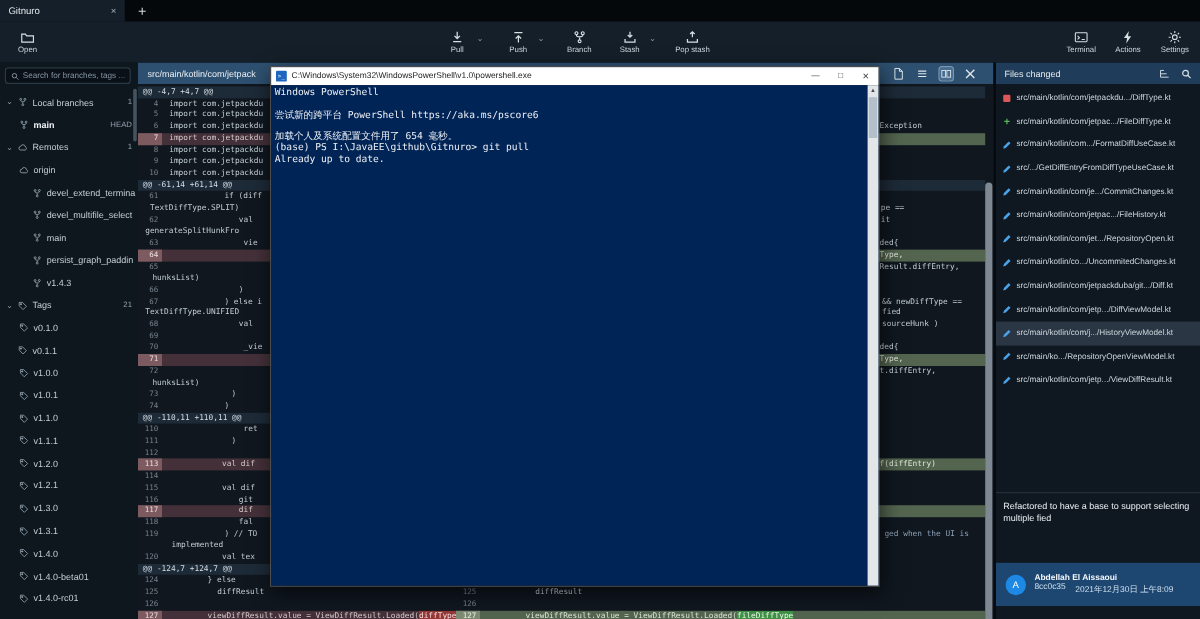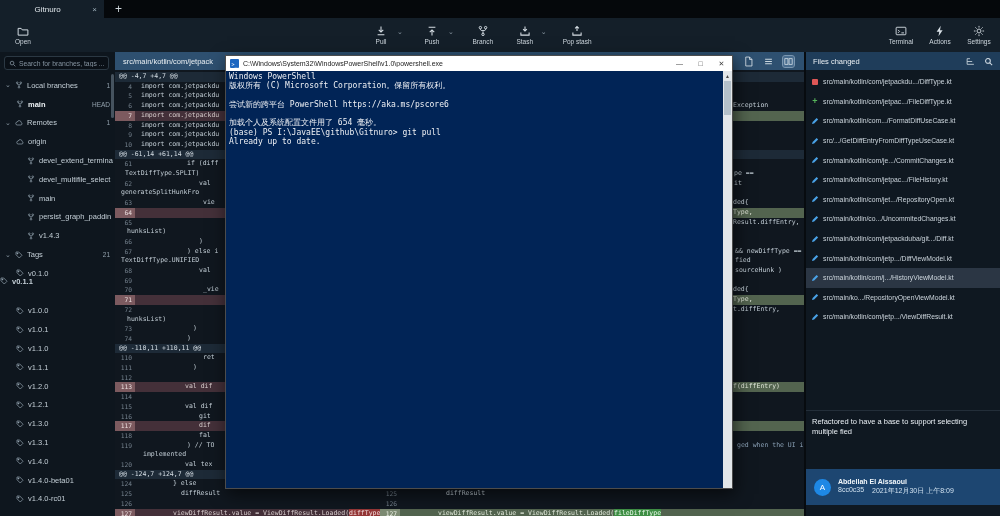--- a/index.html
+++ b/index.html
@@ -4,21 +4,21 @@
 <style>
   *{margin:0;padding:0;box-sizing:border-box;}
   html,body{background:#05080b;}
   .app{position:relative;width:1000px;height:516px;background:#0e151d;overflow:hidden;
        font-family:"Liberation Sans",sans-serif;-webkit-font-smoothing:antialiased;}
   svg{display:block;}
 
   
   .tabbar{position:absolute;top:0;left:0;right:0;height:18px;background:#05080b;display:flex;align-items:center;}
   .tab{width:104px;height:18px;background:#141f29;color:#dfe6ea;font-size:8px;display:flex;align-items:center;padding:0 7px;gap:4px;}
-  .tab-title{flex:1;white-space:nowrap;overflow:hidden;text-align:center;}
+  .tab-title{flex:1;white-space:nowrap;overflow:hidden;}
   .tab-close{color:#9fb0bb;font-size:8px;cursor:pointer;}
   .newtab{color:#cfd6db;font-size:12px;margin-left:11px;cursor:pointer;}
 
   
   .toolbar{position:absolute;top:18px;left:0;right:0;height:34px;background:#141f29;}
   .tgroup{position:absolute;top:0;height:34px;display:flex;align-items:center;gap:16px;}
   .tg-left{left:10px;}.tg-center{left:368px;}.tg-right{right:8px;gap:13px;}
   .tbtn{display:flex;flex-direction:column;align-items:center;justify-content:center;gap:1px;
         color:#cdd6dd;font-size:6.5px;cursor:pointer;min-width:26px;}
   .tbtn .ic{width:12px;height:12px;color:#d7dfe5;}
@@ -61,21 +61,21 @@
   .drow.del .code{color:#d6cccc;}
   .drow.add{background:#53644f;}
   .drow.add .num{background:#7d8b73;color:#f0f4e9;}
   .drow.add .code{color:#dfe6d8;}
   .drow.comment .code{color:#8aa0b5;}
   .w-del{background:#943636;color:#f2dcdc;}
   .w-add{background:#3f8f45;color:#eafaea;}
   .dscroll{position:absolute;right:1px;top:100px;width:6px;height:380px;background:#7e8893;border-radius:3px;}
 
   
-  .files{position:absolute;top:52px;right:0;width:196px;bottom:0;background:#0f1821;border-left:2px solid #070b0f;overflow:hidden;}
+  .files{position:absolute;top:52px;right:0;width:172px;bottom:0;background:#0f1821;border-left:2px solid #070b0f;overflow:hidden;}
   .fheader{position:absolute;top:0;left:0;right:0;height:18px;background:#1f3d5a;display:flex;align-items:center;
            padding:0 7px;color:#e7edf2;font-size:7.5px;}
   .fheader .ftitle{flex:1;}
   .fheader .ic{width:9px;height:9px;color:#d5dfe7;margin-left:9px;cursor:pointer;}
   .frow{position:absolute;left:0;right:0;height:19.6px;display:flex;align-items:center;gap:4px;
         padding:0 5px;font-size:6.8px;color:#ccd5dc;cursor:pointer;white-space:nowrap;overflow:hidden;}
   .frow.selected{background:#2b3644;}
   .st{width:8px;flex:none;display:flex;align-items:center;justify-content:center;}
   .st-del{width:6px;height:6px;background:#de5757;border-radius:1px;}
   .st-add{color:#56b55b;font-size:9px;font-weight:bold;line-height:6px;}
@@ -339,21 +339,21 @@
         </div>
         <div class="trow" style="top: 212px; padding-left: 16px;">
           <span class="ic">
             <svg viewBox="0 0 16 16" fill="none" stroke="currentColor" stroke-width="1.3">
               <path d="M2 2h5.5L14 8.5 8.5 14 2 7.5z"></path>
               <circle cx="5" cy="5" r="1" fill="currentColor"></circle>
             </svg>
           </span>
           <span class="lbl">v0.1.0</span>
         </div>
-        <div class="trow" style="top: 220px; padding-left: 0; font-weight: bold;">
+        <div class="trow" style="top: 231px; padding-left: 15px;">
           <span class="ic">
             <svg viewBox="0 0 16 16" fill="none" stroke="currentColor" stroke-width="1.3">
               <path d="M2 2h5.5L14 8.5 8.5 14 2 7.5z"></path>
               <circle cx="5" cy="5" r="1" fill="currentColor"></circle>
             </svg>
           </span>
           <span class="lbl">v0.1.1</span>
         </div>
         <div class="trow" style="top: 249.6px; padding-left: 16px;">
           <span class="ic">
@@ -718,21 +718,20 @@
       <span class="psicon">&gt;_</span>
       <span class="pstext">C:\Windows\System32\WindowsPowerShell\v1.0\powershell.exe</span>
       <span class="psctrl">
         <span class="psbtn">—</span>
         <span class="psbtn">□</span>
         <span class="psbtn">✕</span>
       </span>
     </div>
     <div class="psbody" id="psbody">
         <div class="psline">Windows PowerShell</div>
-        <div class="psline">版权所有 (C) Microsoft Corporation。保留所有权利。</div>
         <div class="psline">&nbsp;</div>
         <div class="psline">尝试新的跨平台 PowerShell https://aka.ms/pscore6</div>
         <div class="psline">&nbsp;</div>
         <div class="psline">加载个人及系统配置文件用了 654 毫秒。</div>
         <div class="psline">(base) PS I:\JavaEE\github\Gitnuro&gt; git pull</div>
         <div class="psline">Already up to date.</div>
       </div>
     <div class="psscroll">
       <div class="psarrow">▲</div>
       <div class="psthumb"></div>

